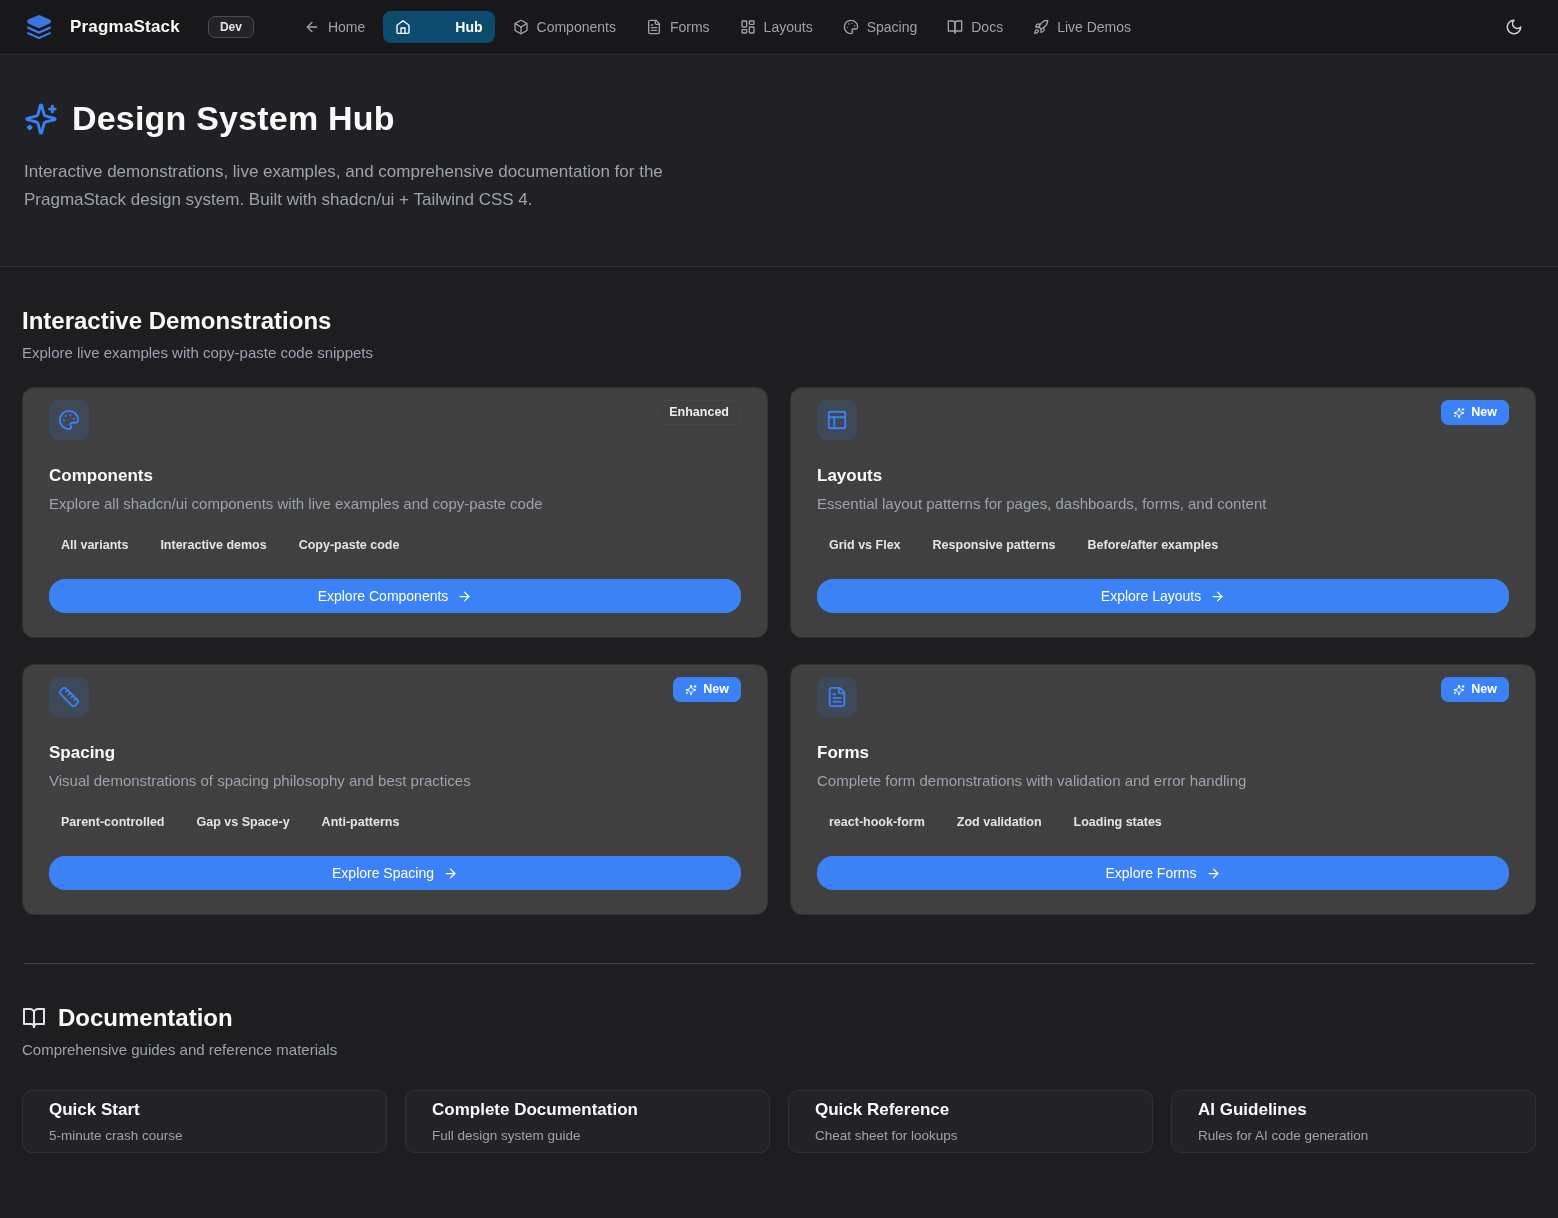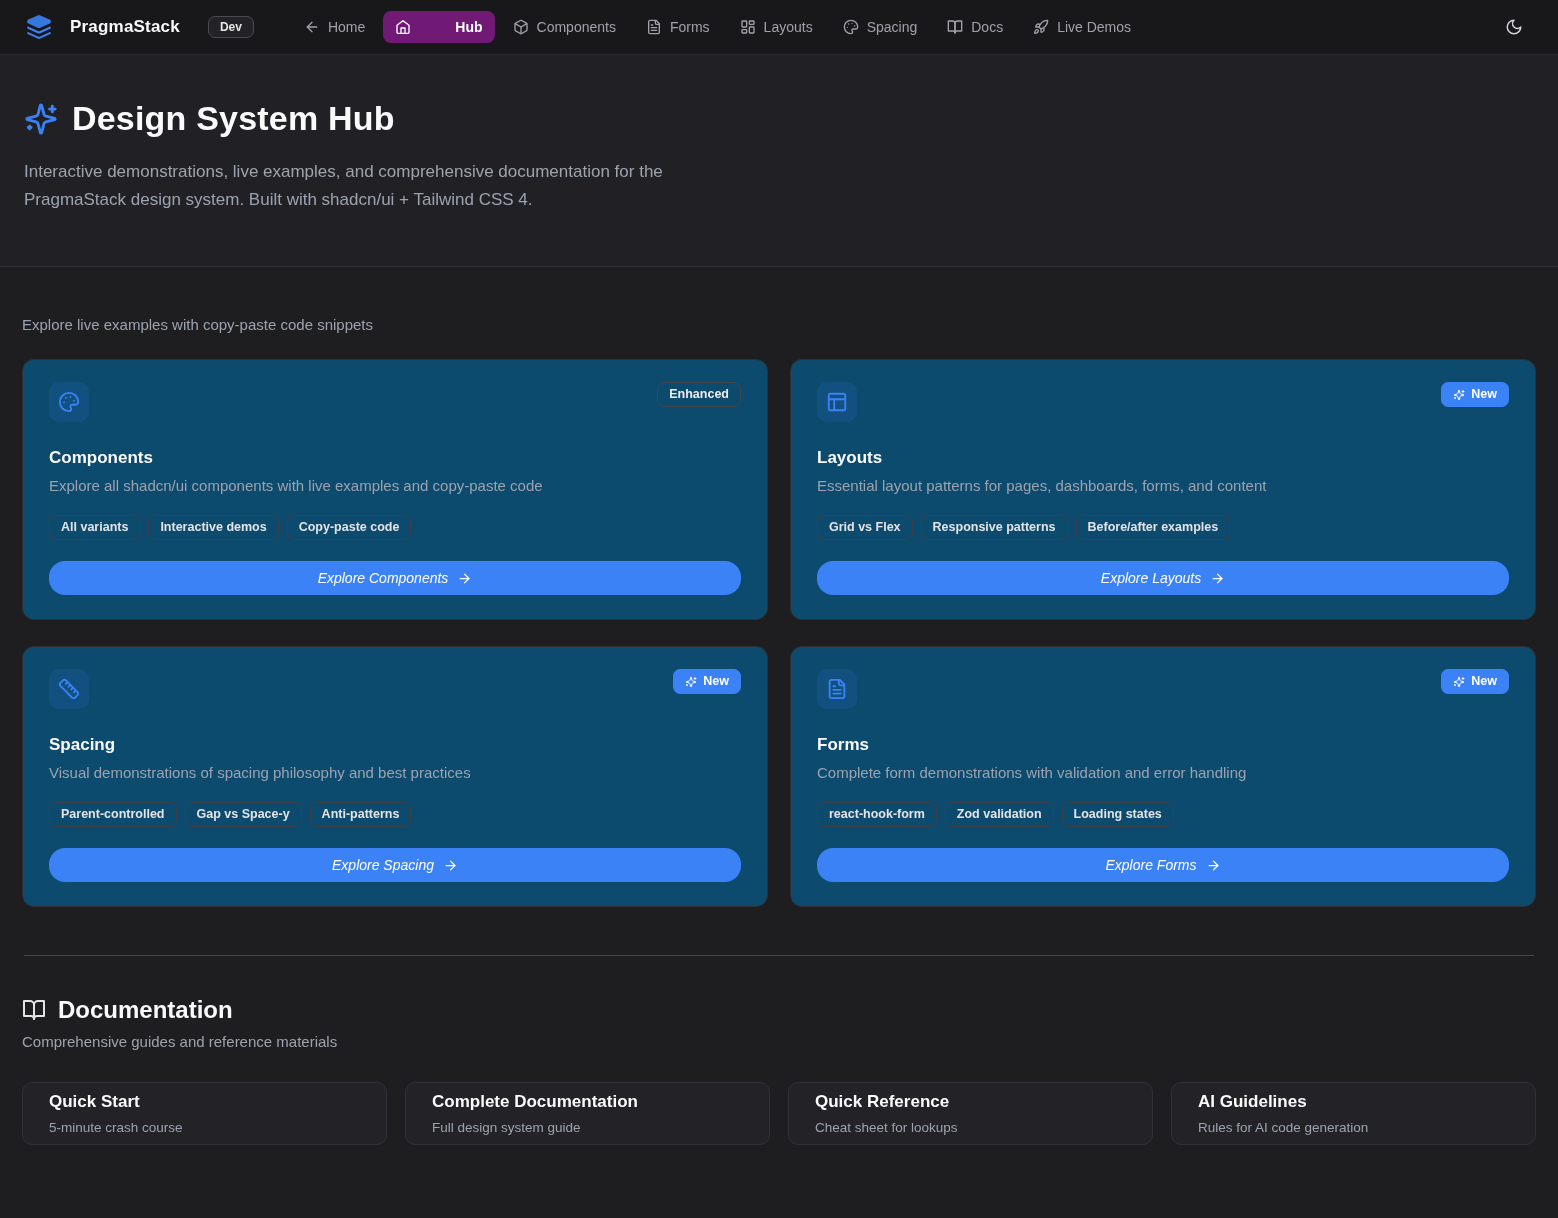--- a/index.html
+++ b/index.html
@@ -24,21 +24,21 @@
     margin-left:28px; font-size:12px; font-weight:bold; color:#e4e4e7;
     border:1px solid #4a4a52; background:#232327; border-radius:7px; padding:3px 11px;
   }
   .nav-links { display:flex; align-items:flex-end; gap:6px; margin-left:38px; }
   .nav-item {
     display:flex; align-items:center; gap:8px; color:#a1a1aa;
     font-size:14px; padding:8px 12px; border-radius:8px; cursor:pointer; background:transparent; border:none;
     font-family:inherit;
   }
   .nav-item .icon { width:16px; height:16px; }
-  .nav-item.active { background:#701a75; color:#ffffff; font-weight:bold;gap:44px; }
+  .nav-item.active { background:#0c4a6e; color:#ffffff; font-weight:bold;gap:44px; }
   .nav-spacer { flex:1; }
   .theme-toggle {
     width:36px; height:36px; display:flex; align-items:center; justify-content:center;
     background:transparent; border:none; color:#d4d4d8; cursor:pointer; border-radius:8px;
   }
   .theme-toggle .icon { width:18px; height:18px; }
 
   
   .hero { background:#212125; border-bottom:1px solid #303036; padding:44px 24px 52px; }
   .hero-title-row { display:flex; align-items:center; gap:14px; }
@@ -49,21 +49,21 @@
   }
 
   
   .main { padding:40px 22px 0; }
   .section-heading { display:flex; align-items:center; gap:12px; font-size:24px; font-weight:bold; color:#fafafa; }
   .section-heading .icon { width:24px; height:24px; color:#e4e4e7; }
   .section-subheading { margin-top:9px; font-size:15px; color:#9ca3af; }
 
   .demo-grid { margin-top:26px; display:grid; grid-template-columns:1fr 1fr; gap:26px 22px; }
   .demo-card {
-    background:#0c4a6e; border:1px solid #303036; border-radius:12px; padding:22px 26px 24px;
+    background:#404040; border:1px solid #303036; border-radius:12px; padding:12px 26px 24px;
   }
   .demo-card-header { display:flex; align-items:flex-start; justify-content:space-between; }
   .icon-box {
     width:40px; height:40px; border-radius:10px; background:rgba(59,130,246,.13);
     display:flex; align-items:center; justify-content:center; color:#3b82f6;
   }
   .icon-box .icon { width:22px; height:22px; }
   .badge {
     display:inline-flex; align-items:center; gap:6px; font-size:12.5px; font-weight:bold;
     border-radius:7px; padding:4px 11px; line-height:1.2;
@@ -74,21 +74,21 @@
   .demo-card-title { margin-top:26px; font-size:17px; font-weight:bold; color:#fafafa; }
   .demo-card-desc { margin-top:9px; font-size:15px; color:#9ca3af; }
   .tag-row { margin-top:21px; display:flex; gap:8px; flex-wrap:wrap; }
   .tag {
     font-size:12.5px; font-weight:bold; color:#e4e4e7; border:1px solid #3f3f46;
     border-radius:7px; padding:4px 11px; background:transparent; line-height:1.2;
   }
   .explore-btn {
     margin-top:21px; width:100%; height:34px; background:#3b82f6; color:#ffffff;
     border:none; border-radius:16px; font-size:14px; font-family:inherit; font-weight:normal;
-    display:flex; align-items:center; justify-content:center; gap:9px; cursor:pointer;font-style:italic;
+    display:flex; align-items:center; justify-content:center; gap:9px; cursor:pointer;
   }
   .explore-btn .icon { width:15px; height:15px; }
 
   .divider { border:none; border-top:1px solid #45454c; margin:48px 2px 40px; }
 
   .doc-grid { margin-top:32px; display:grid; grid-template-columns:repeat(4,1fr); gap:18px; }
   .doc-card {
     background:#232327; border:1px solid #303036; border-radius:10px; padding:9px 26px; cursor:pointer;
   }
   .doc-card-title { font-size:17px; font-weight:bold; color:#fafafa; }
@@ -217,20 +217,21 @@
           <path d="M5 18H3"></path>
         </svg>
       </span>
     <h1 class="hero-title">Design System Hub</h1>
   </div>
   <p class="hero-subtitle">Interactive demonstrations, live examples, and comprehensive documentation for the PragmaStack design system. Built with shadcn/ui + Tailwind CSS 4.</p>
 </section>
 
 <main class="main">
 
+  <h2 class="section-heading">Interactive Demonstrations</h2>
   <p class="section-subheading">Explore live examples with copy-paste code snippets</p>
 
   <div class="demo-grid">
 
     <div class="demo-card">
       <div class="demo-card-header">
         <div class="icon-box">
           <span class="icon">
               <svg viewBox="0 0 24 24" fill="none" stroke="currentColor" stroke-width="2" stroke-linecap="round" stroke-linejoin="round">
                 <path d="M12 2a10 10 0 0 0 0 20 2.4 2.4 0 0 0 2.4-2.4c0-.5-.2-1-.5-1.3a2 2 0 0 1 1.5-3.3H19a3 3 0 0 0 3-3A10 10 0 0 0 12 2Z"></path>

